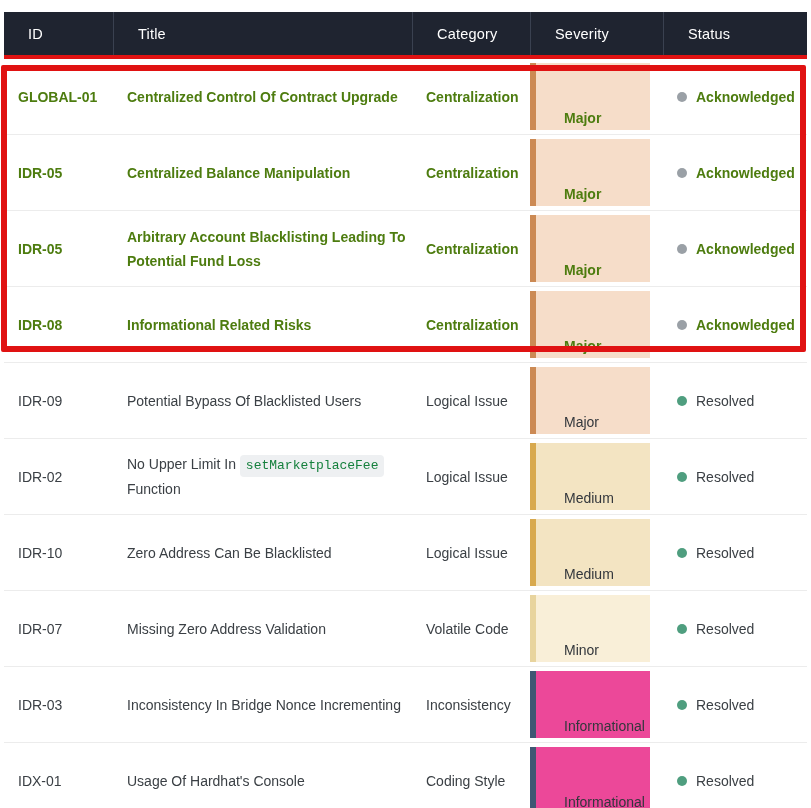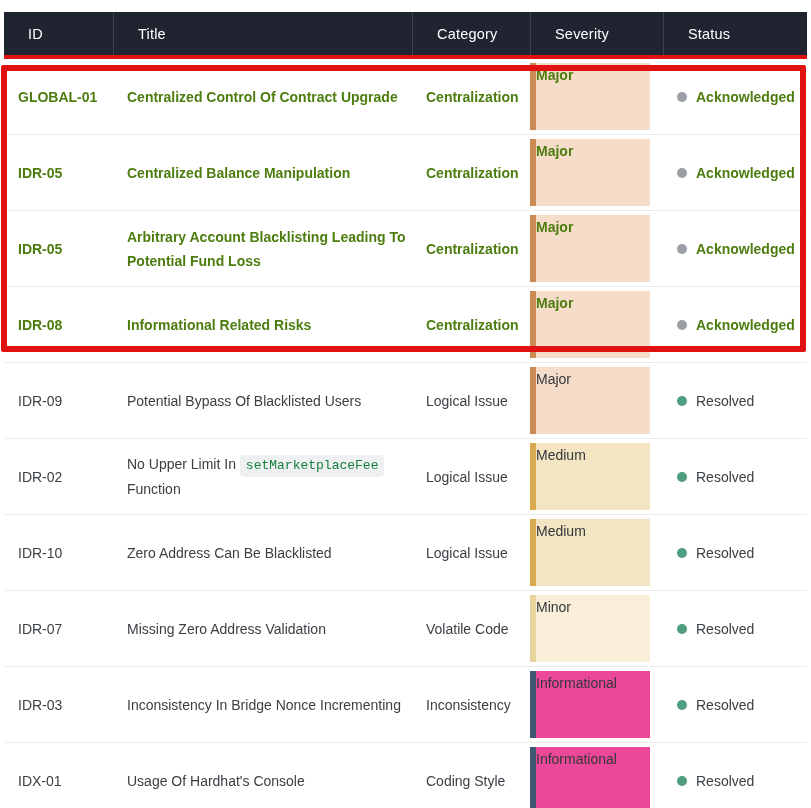--- a/index.html
+++ b/index.html
@@ -31,21 +31,21 @@
     display:flex;align-items:stretch;min-height:75px;background:#ffffff;
     border-bottom:1px solid #ececec;
   }
   .cell{
     display:flex;align-items:center;padding-left:14px;font-size:14px;color:#3b4045;
     box-sizing:border-box;line-height:24px;
   }
   .cell.col-title{padding-right:6px;}
   .cell.col-severity{padding:4px 0 4px 0;}
   .chip{
-    flex:1;align-self:stretch;display:flex;align-items:flex-start;padding-left:0;
+    flex:1;align-self:stretch;display:flex;align-items:flex-end;padding-left:28px;
     border-left:6px solid transparent;font-size:14px;color:#33373c;box-sizing:border-box;
   }
   .chip-major{background:#f6ddc9;border-left-color:#cc8a54;}
   .chip-medium{background:#f3e4c2;border-left-color:#d8a94e;}
   .chip-minor{background:#f9efd8;border-left-color:#e8d49e;}
   .chip-info{background:#ec4899;border-left-color:#3f5773;}
   .dot{width:10px;height:10px;border-radius:50%;margin-right:9px;flex:0 0 10px;}
   .dot-ack{background:#9aa0a6;}
   .dot-res{background:#4f9e7f;}
   

